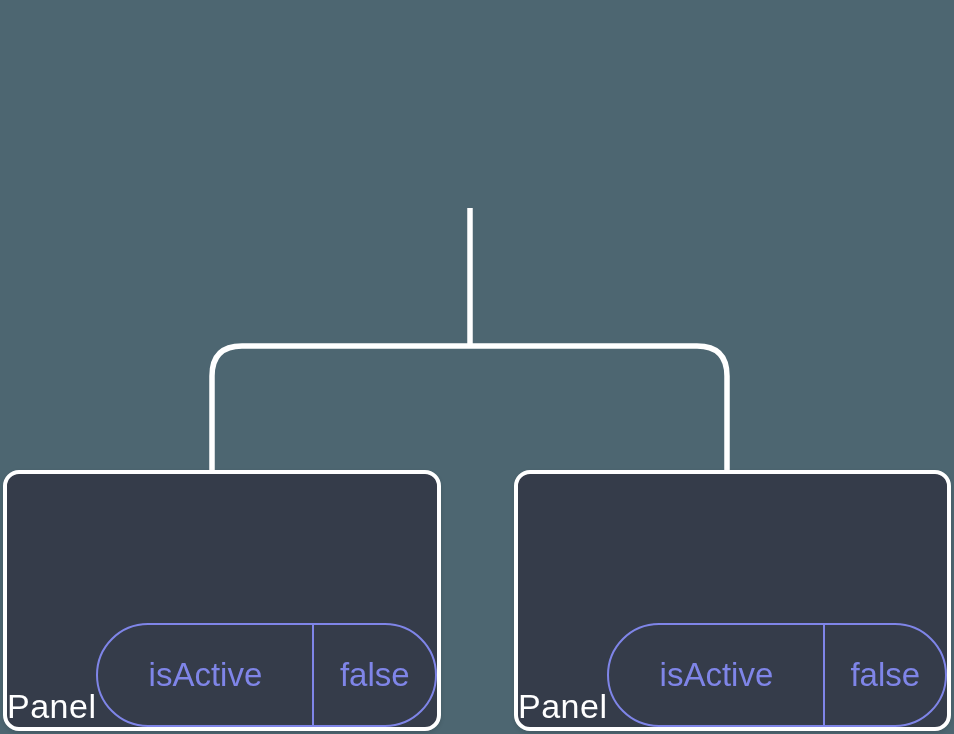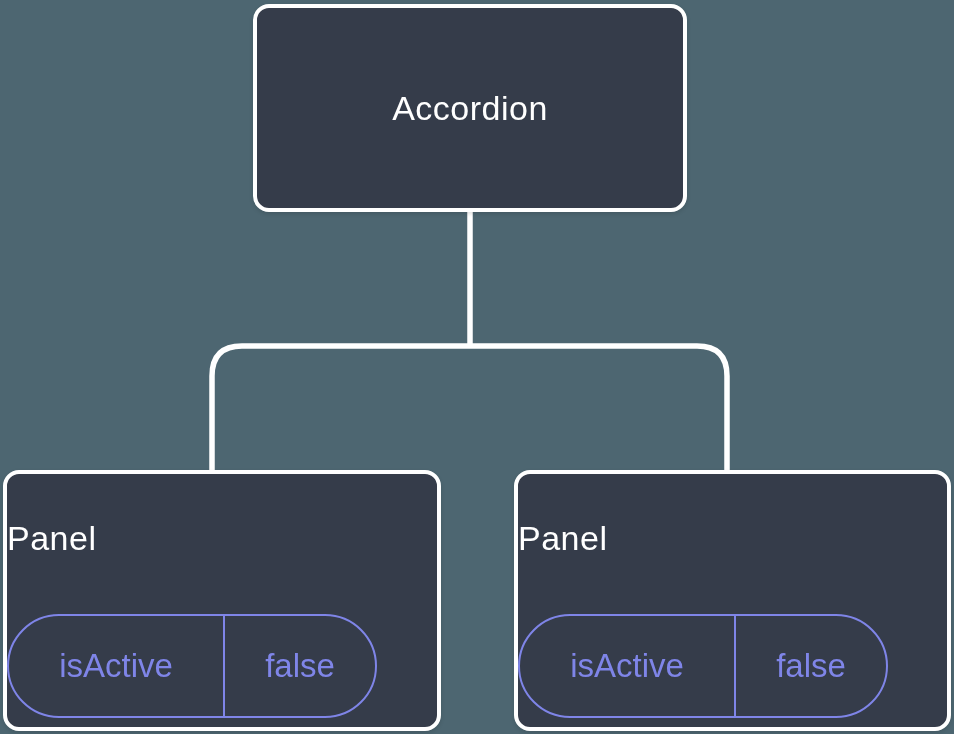--- a/index.html
+++ b/index.html
@@ -43,23 +43,22 @@
   .node-title {
     font-size: 34px;
     font-weight: 500;
     letter-spacing: 0.5px;
     color: #ffffff;
   }
   .node-panel {
     top: 470px;
     height: 261px;
     display: flex;
-    flex-direction: column;
-    align-items: flex-start;
-    gap: 36px;
+    flex-direction: row;
+    align-items: flex-end;
   }
   .panel-left  { left: 3px;   width: 438px; }
   .panel-right { left: 514px; width: 437px; }
   .panel-title {
     margin-top: 44px;
     font-size: 34px;
     font-weight: 500;
     letter-spacing: 0.5px;
     color: #ffffff;
     line-height: 1.2;
@@ -93,23 +92,20 @@
 </head>
 <body>
 
 <div class="canvas">
 
   <svg class="connectors" width="954" height="734" viewBox="0 0 954 734">
     <path d="M470 208 L470 346" stroke="#ffffff" stroke-width="5.5" fill="none"></path>
     <path d="M212 472 L212 376 Q212 346 242 346 L697 346 Q727 346 727 376 L727 472" stroke="#ffffff" stroke-width="5.5" fill="none"></path>
   </svg>
 
-  <div class="node node-root">
-    <span class="node-title">Accordion</span>
-  </div>
 
   <div class="node node-panel panel-left">
     <div class="panel-title">Panel</div>
     <div class="state-pill">
       <div class="pill-key">isActive</div>
       <div class="pill-value">false</div>
     </div>
   </div>
 
   <div class="node node-panel panel-right">

